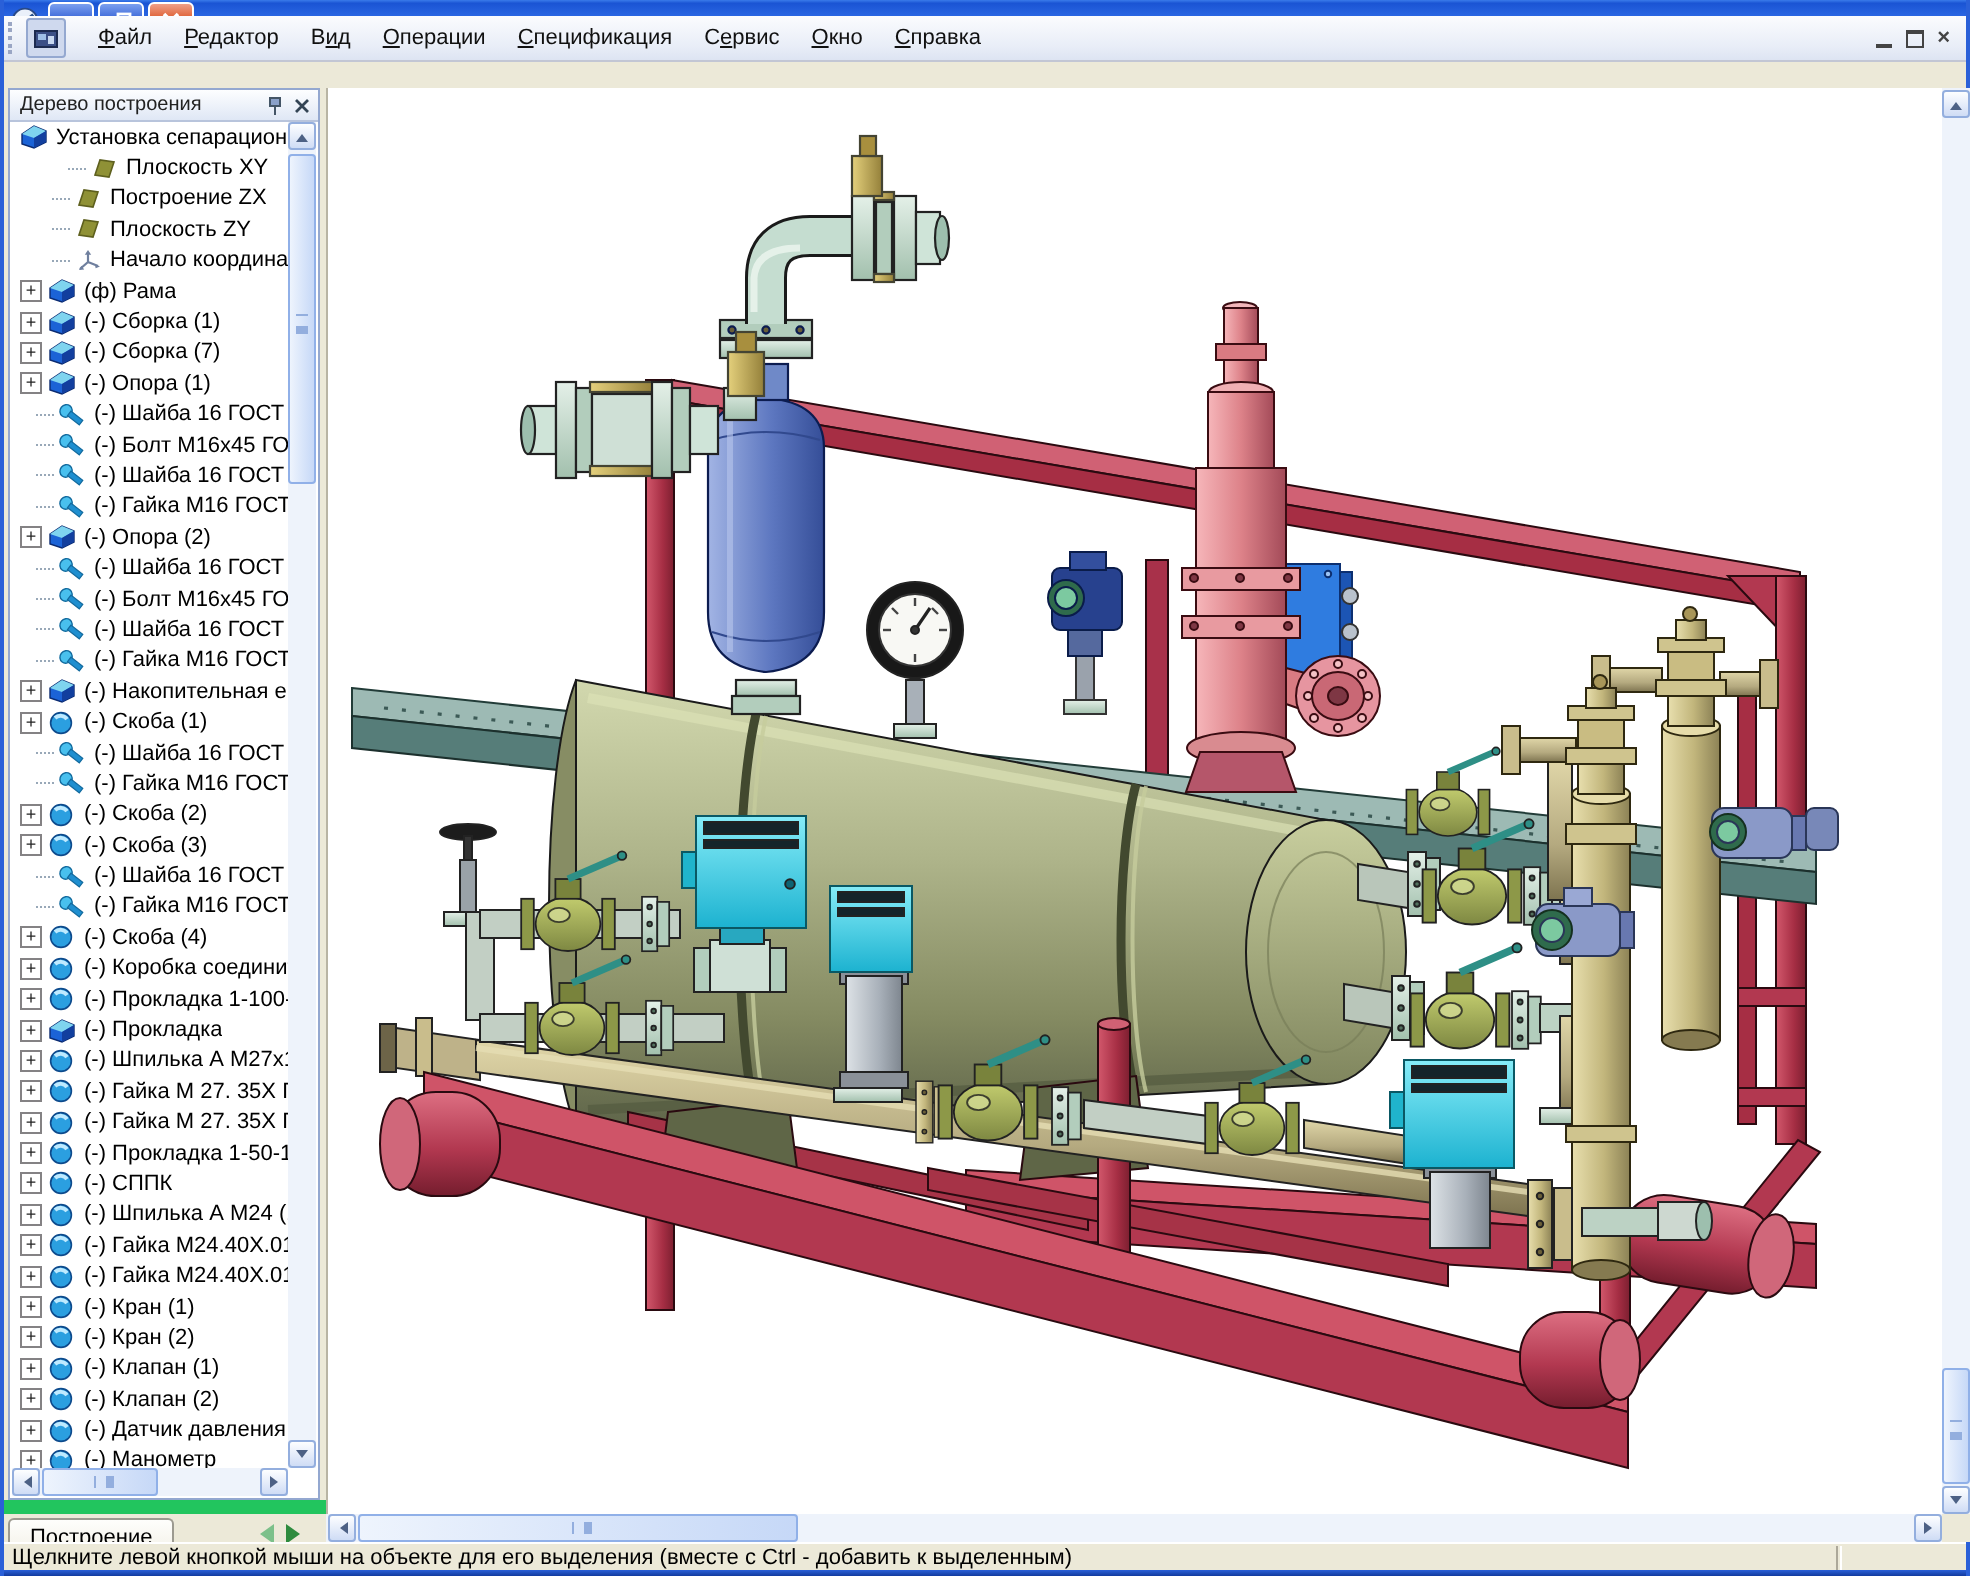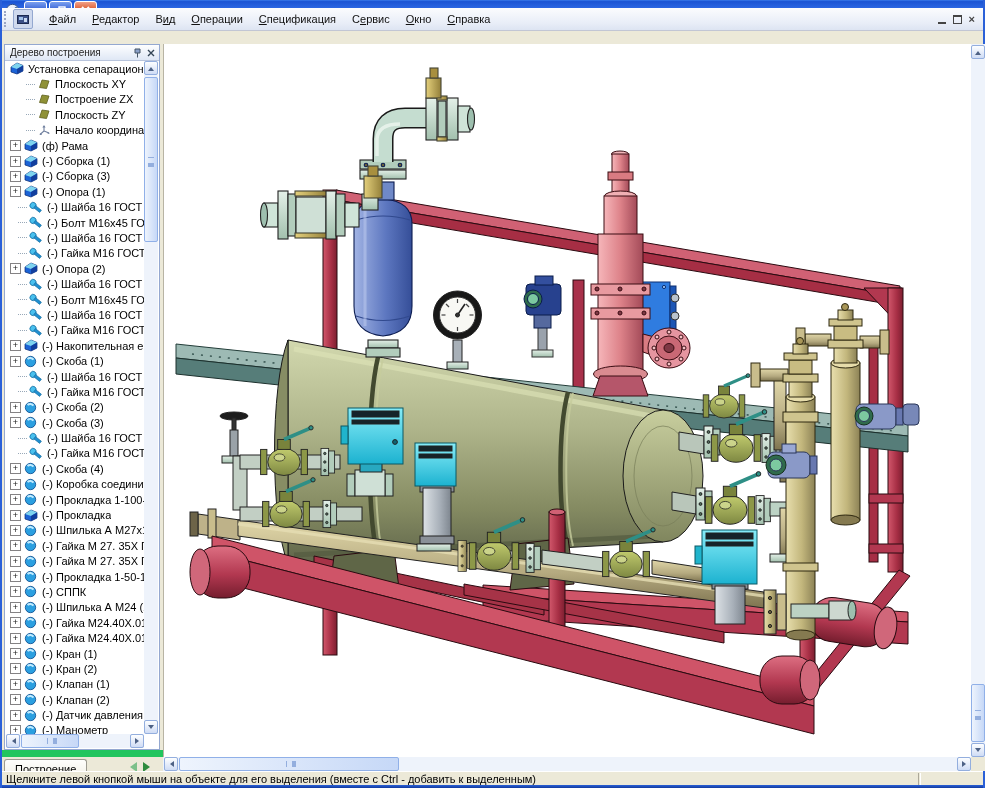--- a/index.html
+++ b/index.html
@@ -146,21 +146,21 @@
     </div>
     <div class="treelist" id="tree-list">
         <div class="trow" style="padding-left: 4px;">
           <span class="ticon"><svg width="14" height="13">
               <polygon points="1,5 7,1 13,3.5 13,9 7,12 1,10" fill="#1b63d6" stroke="#0a2a70" stroke-width="0.7"></polygon>
               <polygon points="1,5 7,1 13,3.5 7,7" fill="#7fd4ef"></polygon>
               <polygon points="7,7 13,3.5 13,9 7,12" fill="#123f9e"></polygon>
             </svg></span>
           <span class="tlabel">Установка сепарационная бл</span>
         </div>
-        <div class="trow" style="padding-left: 20px;">
+        <div class="trow" style="padding-left: 20px; margin-left: 8px;">
           <span class="dash"></span>
           <span class="ticon"><svg width="14" height="12">
               <polygon points="2.5,9.5 5,2 12,3 9.5,10.5" fill="#8f9136" stroke="#5e601e" stroke-width="0.8"></polygon>
             </svg></span>
           <span class="tlabel">Плоскость XY</span>
         </div>
         <div class="trow" style="padding-left: 20px;">
           <span class="dash"></span>
           <span class="ticon"><svg width="14" height="12">
               <polygon points="2.5,9.5 5,2 12,3 9.5,10.5" fill="#8f9136" stroke="#5e601e" stroke-width="0.8"></polygon>
@@ -202,21 +202,21 @@
             </svg></span>
           <span class="tlabel">(-) Сборка (1)</span>
         </div>
         <div class="trow" style="padding-left: 4px;">
           <span class="plus">+</span>
           <span class="ticon"><svg width="14" height="13">
               <polygon points="1,5 7,1 13,3.5 13,9 7,12 1,10" fill="#1b63d6" stroke="#0a2a70" stroke-width="0.7"></polygon>
               <polygon points="1,5 7,1 13,3.5 7,7" fill="#7fd4ef"></polygon>
               <polygon points="7,7 13,3.5 13,9 7,12" fill="#123f9e"></polygon>
             </svg></span>
-          <span class="tlabel">(-) Сборка (3)</span>
+          <span class="tlabel">(-) Сборка (7)</span>
         </div>
         <div class="trow" style="padding-left: 4px;">
           <span class="plus">+</span>
           <span class="ticon"><svg width="14" height="13">
               <polygon points="1,5 7,1 13,3.5 13,9 7,12 1,10" fill="#1b63d6" stroke="#0a2a70" stroke-width="0.7"></polygon>
               <polygon points="1,5 7,1 13,3.5 7,7" fill="#7fd4ef"></polygon>
               <polygon points="7,7 13,3.5 13,9 7,12" fill="#123f9e"></polygon>
             </svg></span>
           <span class="tlabel">(-) Опора (1)</span>
         </div>

